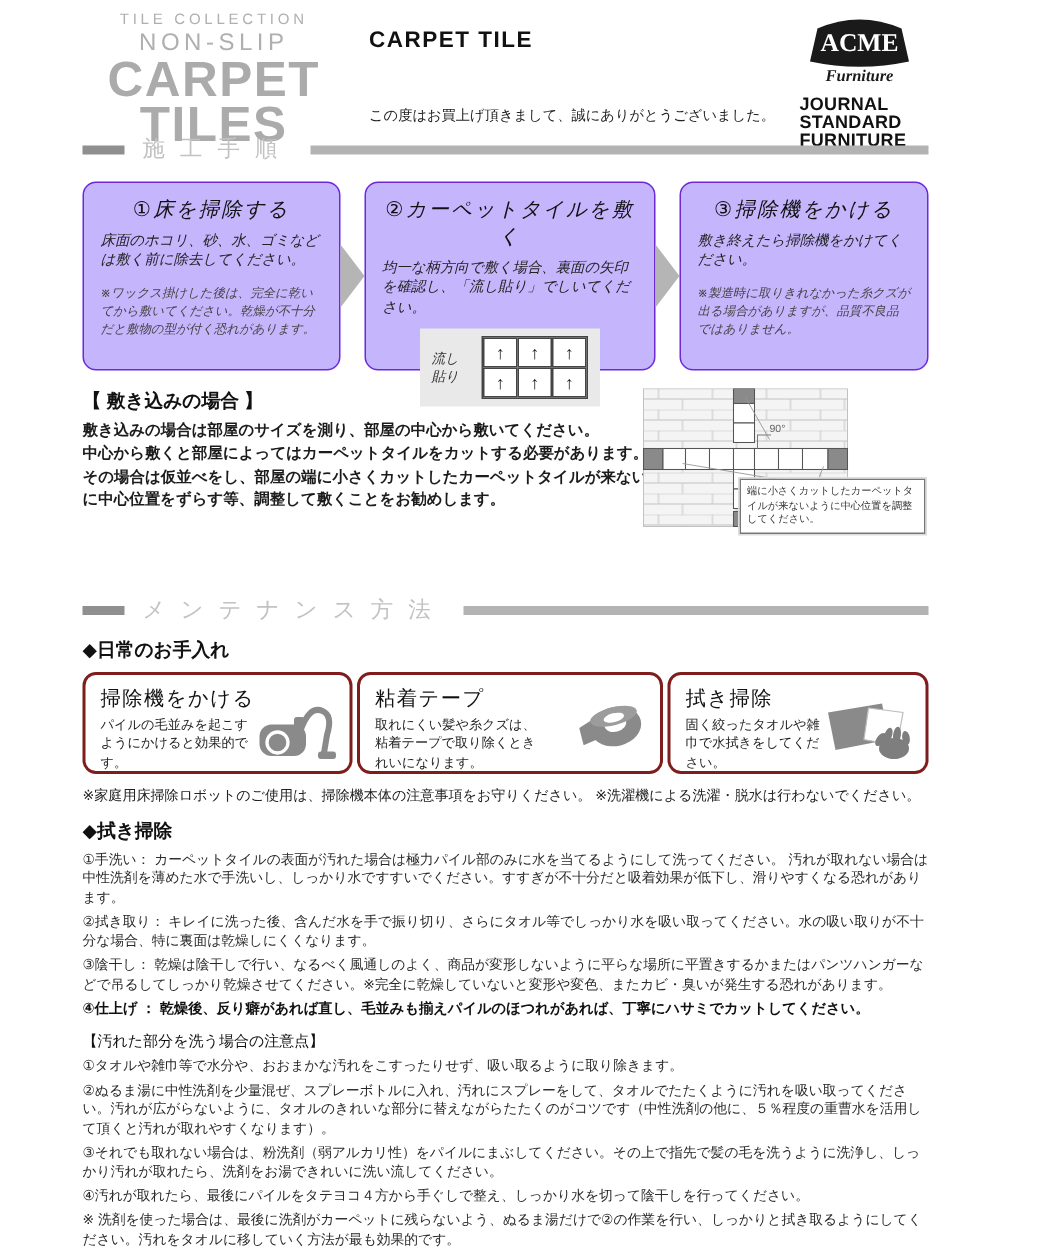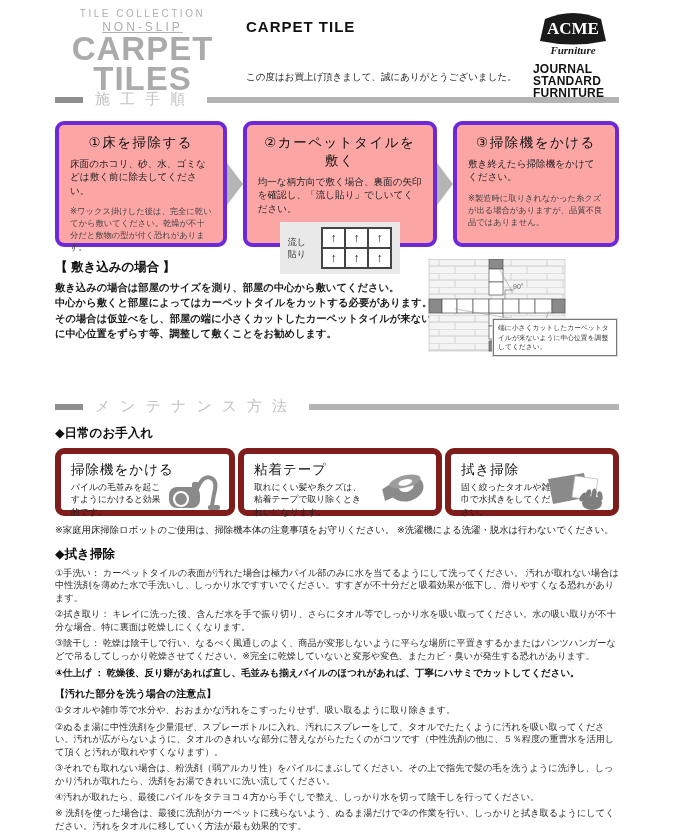--- a/index.html
+++ b/index.html
@@ -3,38 +3,38 @@
 <meta charset="utf-8">
 <style>
   * { margin:0; padding:0; box-sizing:border-box; }
   body { width:700px; background:#fff; font-family:"Liberation Sans","DejaVu Sans",sans-serif; color:#222; }
   .page { position:relative; width:700px; height:840px; padding:6px 81px 0 55px; overflow:hidden; background:#fff; }
 
   
   .header { display:flex; justify-content:space-between; height:80px; }
   .brand { width:175px; text-align:center; color:#b0afaf; padding-top:2px; }
   .brand-top { font-size:10px; letter-spacing:2.5px; }
-  .brand-nonslip { font-size:12px; letter-spacing:3px; margin-top:1px;text-decoration:underline; }
+  .brand-nonslip { font-size:16px; letter-spacing:3px; margin-top:1px; }
   .brand-main { font-size:33px; font-weight:bold; letter-spacing:1px; line-height:0.92; color:#ababab; }
   .header-center { flex:1; padding:12px 6px 0 16px; display:flex; flex-direction:column; }
   .product-title { font-weight:bold; font-size:15px; letter-spacing:1px; color:#111; }
   .thanks { font-size:9.5px; margin-top:36px; color:#222; }
   .header-logos { width:92px; text-align:center; padding-top:4px; }
   .acme-svg { display:block; margin:0 auto; }
   .jsf { margin-top:7px; text-align:left; font-weight:bold; font-size:12px; line-height:1.02; letter-spacing:0.2px; color:#111; padding-left:6px; }
 
   
   .section-bar { display:flex; align-items:center; gap:12px; margin-top:4px; }
   .bar-short { width:28px; height:6px; background:#8f8f8f; }
   .section-title { color:#c3c2c2; font-size:15px; letter-spacing:10px; white-space:nowrap; }
   .bar-long { flex:1; height:6px; background:#b3b3b3; }
 
   
   .steps-row { display:flex; justify-content:space-between; align-items:stretch; margin-top:12px; height:126px; }
-  .step-card { border:4px solid #6d28d9; border-radius:9px; padding:9px 11px; background:#fca5a5; }
+  .step-card { border:1px solid #6d28d9; border-radius:9px; padding:9px 11px; background:#c4b5fd;font-style:italic; }
   .step-card.c1 { width:180px; }
   .step-card.c2 { width:204px; }
   .step-card.c3 { width:174px; }
   .step-title { text-align:center; font-size:13.5px; letter-spacing:1.5px; color:#111; margin-bottom:5px; }
   .step-body { font-size:9.6px; line-height:1.4; color:#222; }
   .step-note { font-size:8.3px; line-height:1.45; color:#444; margin-top:8px; }
   .step-arrow { width:0; height:0; border-top:21px solid transparent; border-bottom:21px solid transparent; border-left:16px solid #b5b5b5; align-self:center; }
   .flow-wrap { display:flex; justify-content:center; margin-top:7px; }
   .flow-box { background:#e9e9e9; padding:5px 8px; display:flex; align-items:center; gap:15px; }
   .flow-label { font-size:9px; line-height:1.35; color:#333; }
@@ -47,33 +47,33 @@
   .laying-line { font-size:10.3px; font-weight:600; line-height:1.5; color:#1c1c1c; width:400px; }
   .laying-notes { margin-top:9px; width:462px; }
   .laying-note { font-size:8.4px; line-height:1.5; color:#333; }
   .laying-diagram { position:absolute; right:0; top:0; width:192px; height:104px; }
   .angle-label { position:absolute; left:86px; top:24px; font-size:7px; color:#666; }
   .callout { position:absolute; left:66px; top:60px; width:124px; background:#fff; border:1px solid #777; outline:1px solid #ddd; padding:3px 4px; font-size:6.8px; line-height:1.4; color:#333; }
 
   
   .daily-title { font-weight:bold; font-size:12.5px; margin:9px 0 6px 0; color:#111; }
   .mcards-row { display:flex; justify-content:space-between; height:68px; }
-  .mcard { position:relative; border:6px solid #7f1d1d; border-radius:9px; padding:7px 10px; background:#fff; }
+  .mcard { position:relative; border:2px solid #7f1d1d; border-radius:9px; padding:7px 10px; background:#fff; }
   .mcard.c1 { width:180px; }
   .mcard.c2 { width:204px; }
   .mcard.c3 { width:174px; }
   .mcard-title { font-size:13.5px; letter-spacing:1px; color:#111; }
   .mcard-body { font-size:8.8px; line-height:1.42; margin-top:2px; width:64%; color:#222; }
   .mcard-icon { position:absolute; right:7px; top:16px; }
 
   .robot-note { font-size:9.4px; margin-top:8px; color:#222; }
   .sub-title { font-weight:bold; font-size:12.5px; margin-top:9px; color:#111; }
   .para { font-size:9.2px; line-height:1.38; margin-top:3.5px; color:#2a2a2a; }
   .para.bold { font-weight:bold; font-size:9.5px; color:#111; }
-  .bracket-title { font-weight:bold; font-size:10px; margin-top:8px; color:#111; }
+  .bracket-title { font-weight:normal; font-size:10px; margin-top:8px; color:#111; }
 </style>
 </head>
 <body>
 
 <div class="page">
 
   <div class="header">
     <div class="brand">
       <div class="brand-top">TILE COLLECTION</div>
       <div class="brand-nonslip">NON-SLIP</div>

